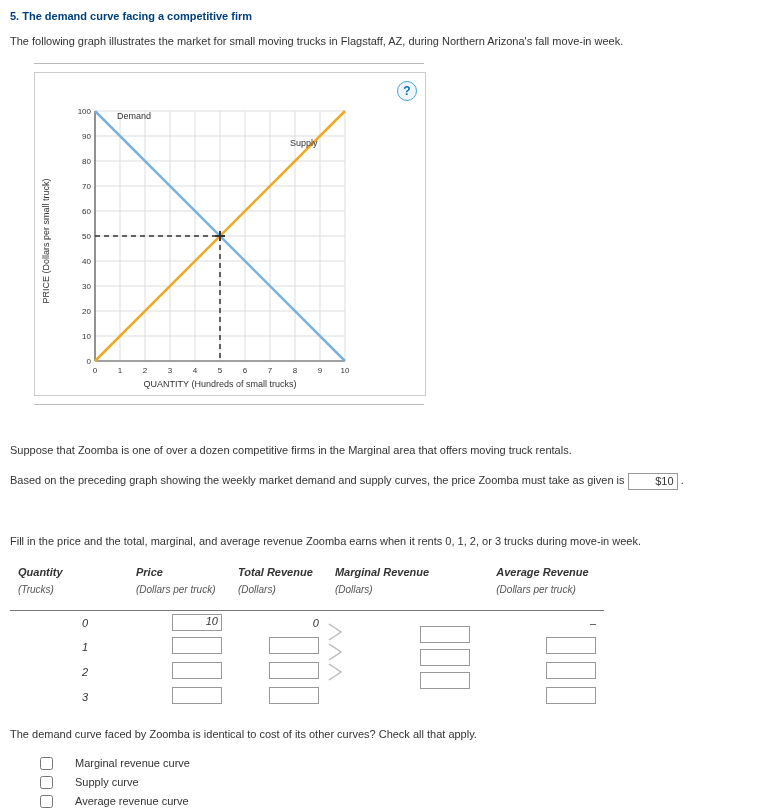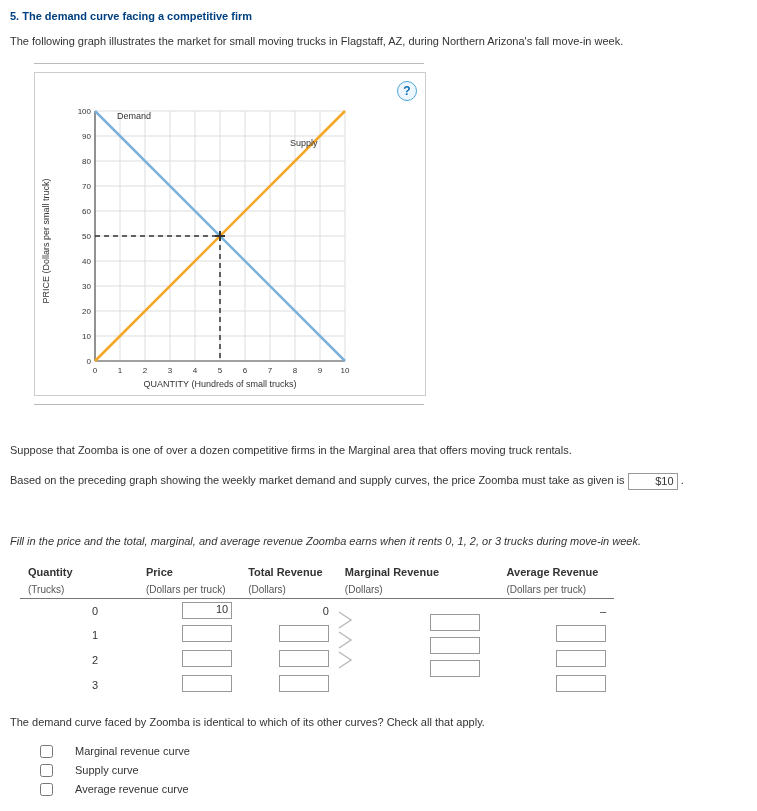--- a/index.html
+++ b/index.html
@@ -56,39 +56,39 @@
     display: inline-block;
     border: 1px solid #999;
     width: 42px;
     height: 15px;
     text-align: right;
     padding: 0 3px;
     font-size: 11px;
     line-height: 15px;
     vertical-align: middle;
   }
-  .italic { font-style: italic; }
+  .italic { }
   table.rev {
     border-collapse: collapse;
     width: 594px;
-    margin-left: 10px;
     margin-bottom: 18px;
+    font-style: italic;
   }
   table.rev th {
     font-weight: bold;
     text-align: left;
     font-size: 11px;
     padding: 3px 8px;
   }
   table.rev .sub {
     font-weight: normal;
     font-size: 10px;
     color: #555;
     border-bottom: 1px solid #777;
-    padding-bottom: 3px;
+    padding-bottom: 15px;
   }
   table.rev td {
     padding: 3px 8px;
     font-size: 11px;
     text-align: right;
   }
   table.rev td:first-child { text-align: right; padding-right: 40px; width:70px;}
   .cell-input {
     border: 1px solid #999;
     width: 42px;
@@ -265,21 +265,21 @@
   <tr>
     <td>3</td>
     <td><span class="cell-input"></span></td>
     <td><span class="cell-input"></span></td>
     <td><span class="cell-input"></span></td>
   </tr>
 </tbody>
   </table>
 
 <div class="body-text">
-  <span>The demand curve faced by Zoomba is identical to which of its other curves? Check all that apply.</span>
+  <span>The demand curve faced by Zoomba is identical to cost of its other curves? Check all that apply.</span>
 </div>
 
 <div class="check-list">
   <div class="check-row">
     <input type="checkbox" style="">
     <span>Marginal revenue curve</span>
   </div>
   <div class="check-row">
     <input type="checkbox" style="">
     <span>Supply curve</span>

